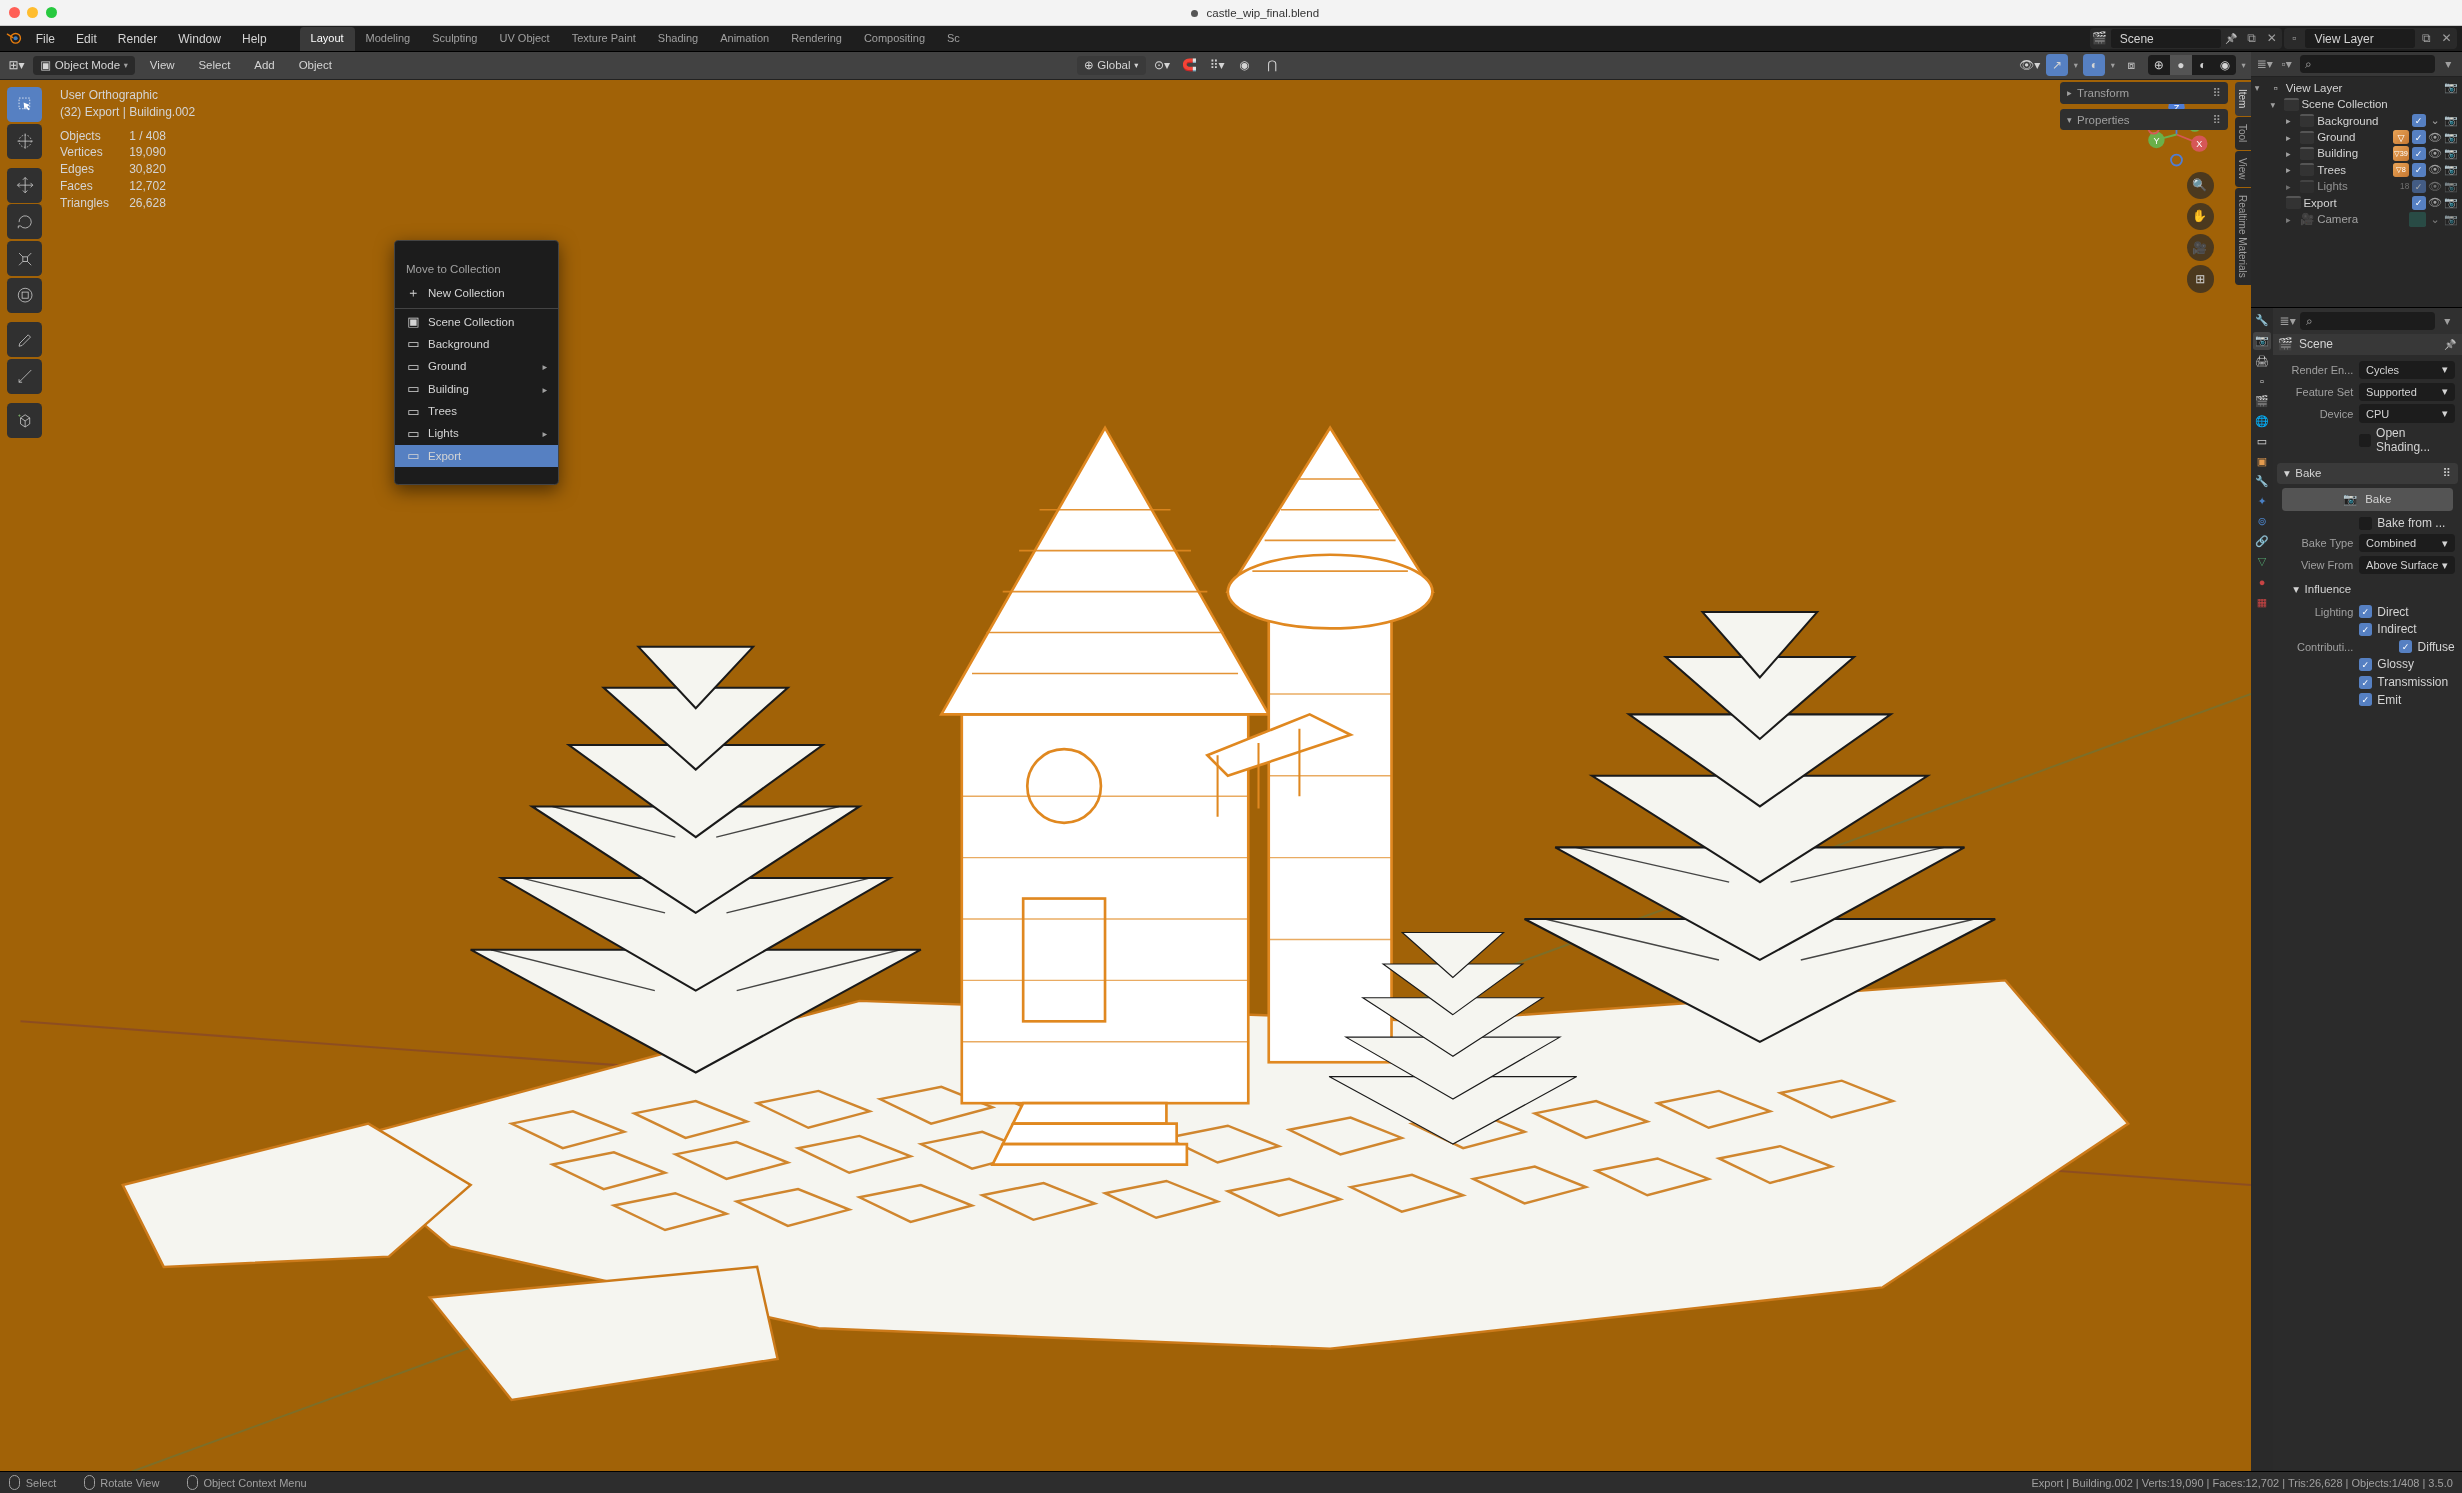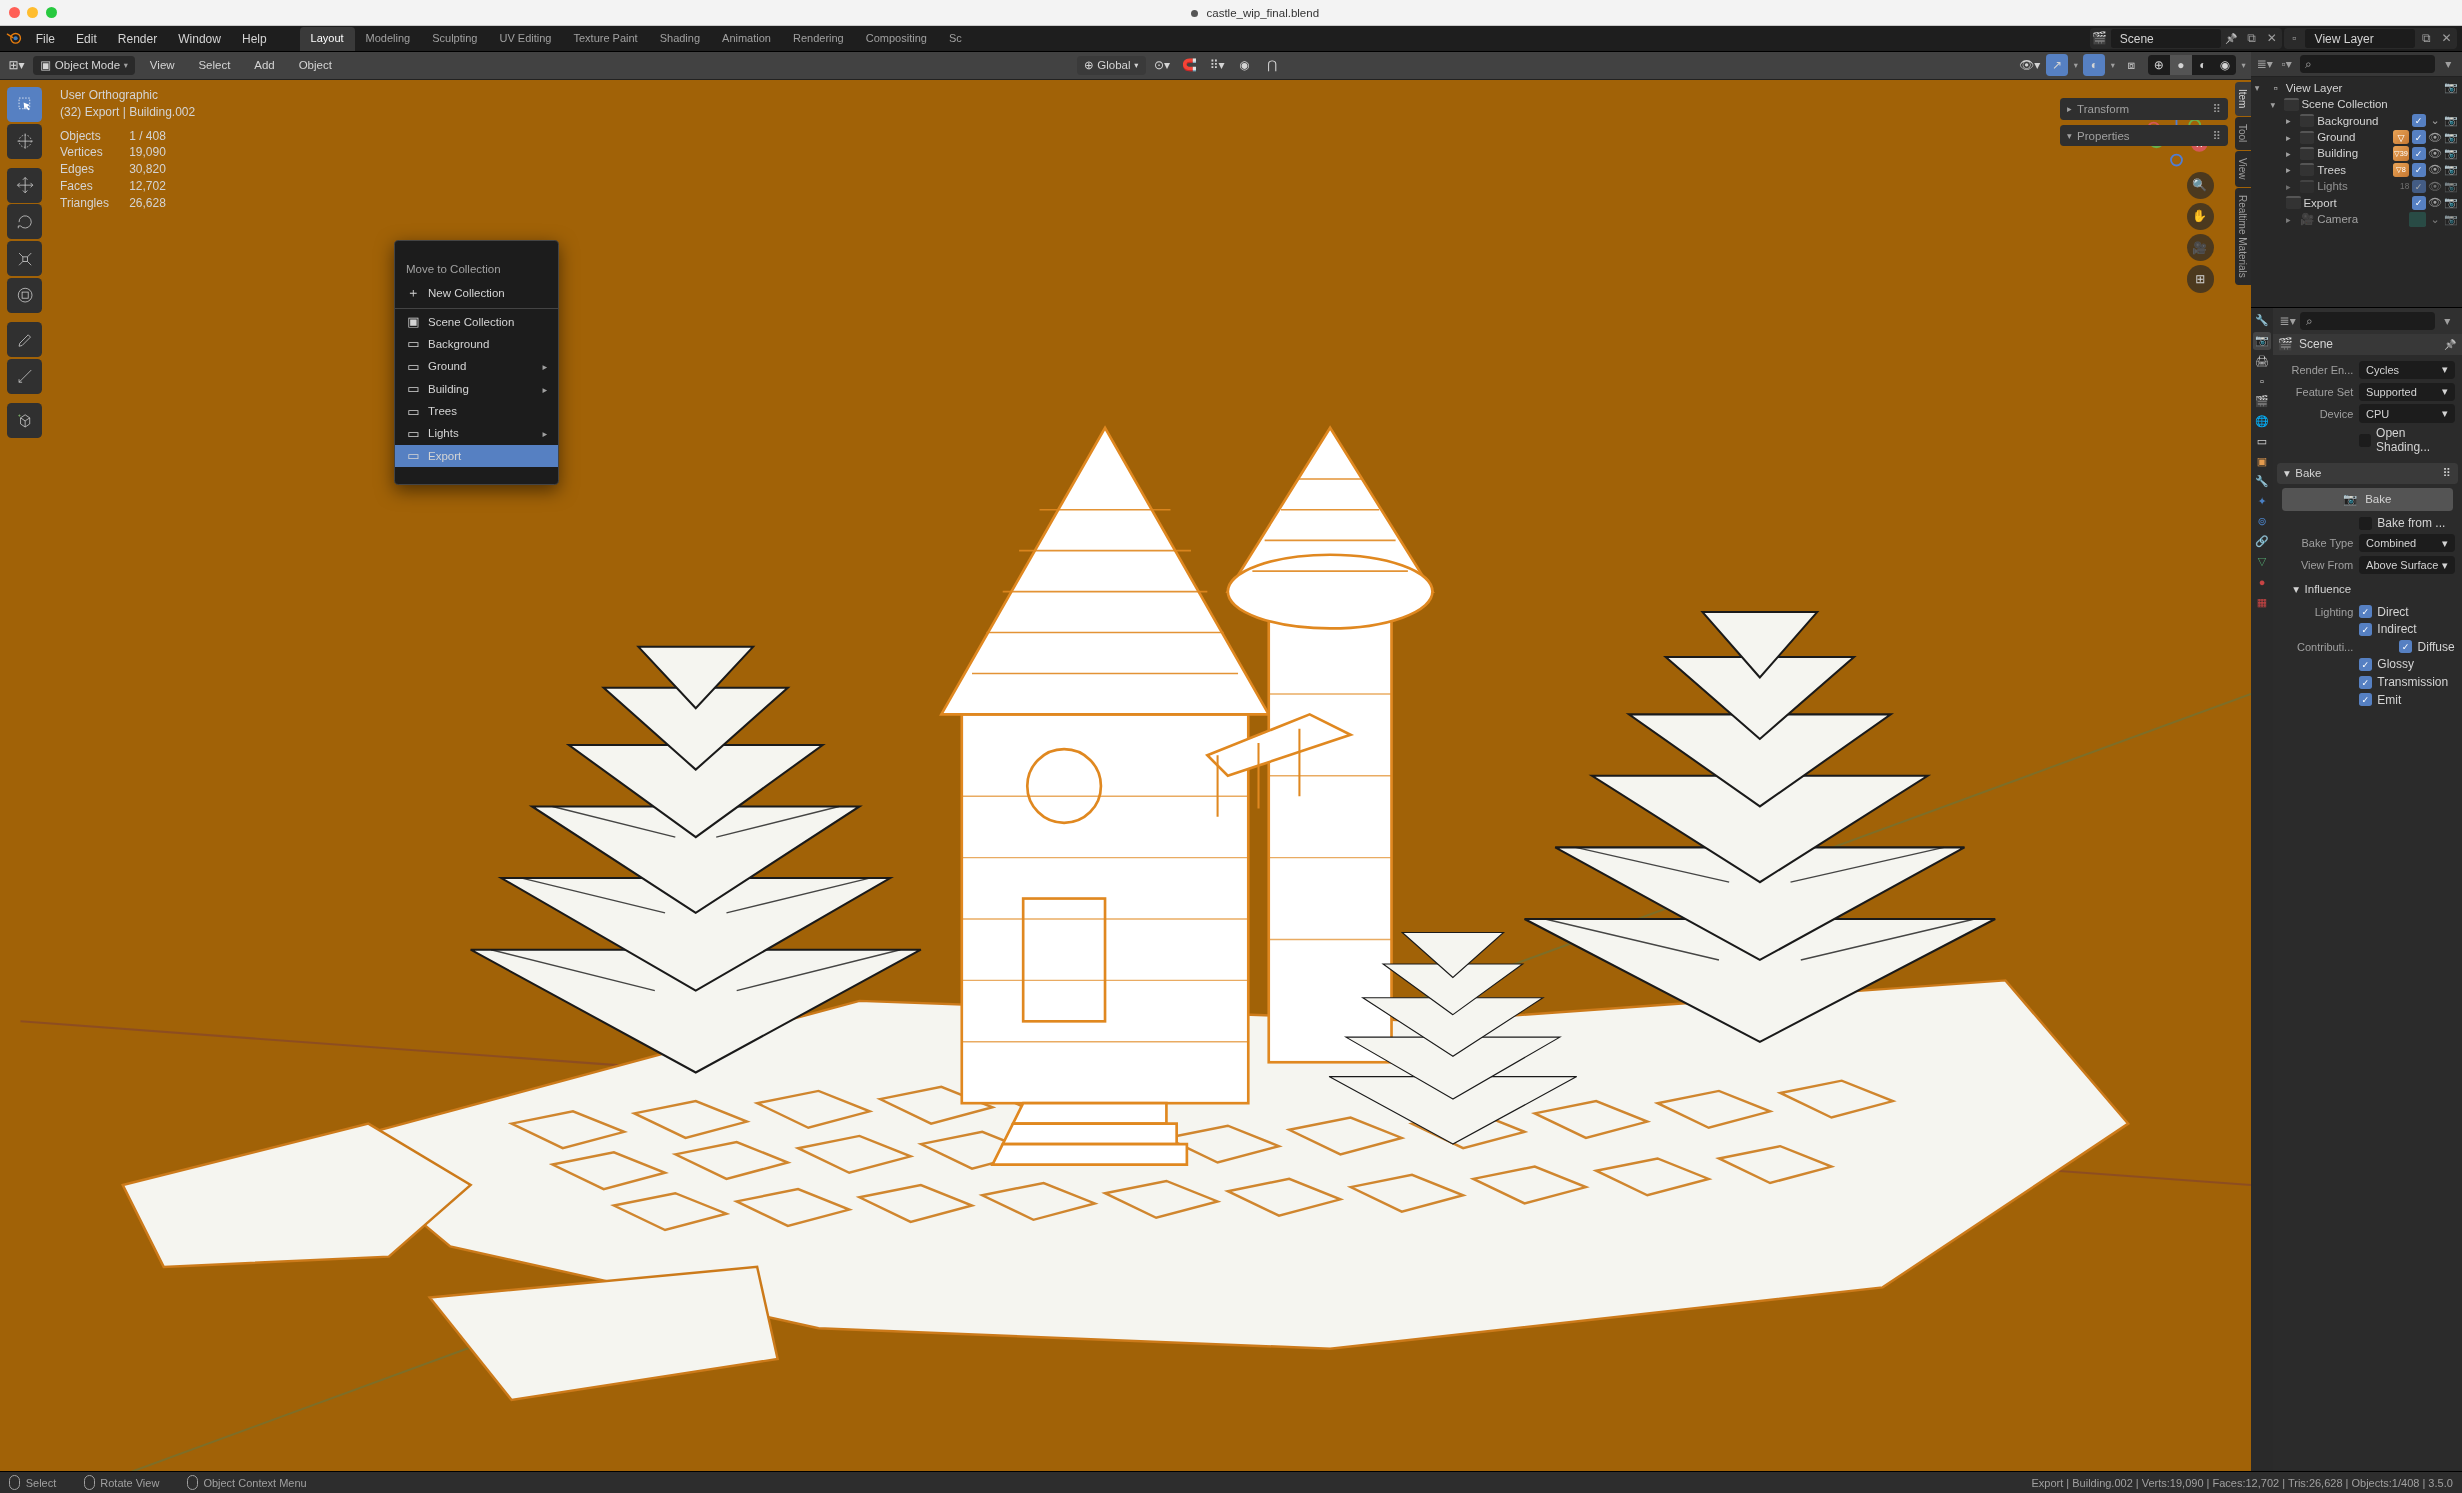--- a/index.html
+++ b/index.html
@@ -72,21 +72,21 @@
   .stats-overlay{ position:absolute; left:60px; top:7.3px; font-size:12px; line-height:1.4; color:var(--text);}
   .stats-overlay .row{display:flex; gap:9.2px;}
   .stats-overlay .lbl{width:60px;}
   
   
   .nav-gizmo{position:absolute; right:38px; top:18.3px;}
   .nav-controls{position:absolute; right:37px; top:92px; display:flex; flex-direction:column; gap:3.7px;}
   .nav-ctl{width:27.5px;height:27.5px;border-radius:13.7px;background:rgba(40,40,40,0.7);display:flex;align-items:center;justify-content:center;color:var(--text);cursor:pointer;}
   
   
-  .n-panel{ position:absolute; right:0; top:16px; width:174px; display:flex; flex-direction:column; }
+  .n-panel{ position:absolute; right:0; top:0; width:174px; display:flex; flex-direction:column; }
   .n-panel-header{ background:#2f2f2f; padding:3.7px 7.3px; border-radius:3.7px; margin:2.7px; font-size:11.5px; display:flex; align-items:center; gap:5.5px; cursor:pointer; color:var(--text-dim);}
   .n-panel-header::before{content:"▸"; font-size:9.2px;}
   .n-panel-header.open::before{content:"▾";}
   .n-tabs{position:absolute; right:0; top:2.7px; display:flex; flex-direction:column;}
   .n-tab{ writing-mode:vertical-rl; padding:7.3px 2.7px; background:#2a2a2a; margin-bottom:0.9px; font-size:10px; color:var(--text-dim); border-radius:3.7px 0 0 3.7px; cursor:pointer;}
   .n-tab.active{background:#3a3a3a;color:var(--text);}
   
   
   .context-menu{ position:absolute; left:394px; top:160px; width:165px; background:#1c1c1c; border:0.9px solid #444; border-radius:4.6px; box-shadow:0 5.5px 18.3px rgba(0,0,0,0.5); padding:17px 0; z-index:100;}
   .ctx-title{padding:5.5px 11px; font-size:11.5px; color:var(--text-dim);}
@@ -168,21 +168,21 @@
   <div class="menu-item">File</div>
   <div class="menu-item">Edit</div>
   <div class="menu-item">Render</div>
   <div class="menu-item">Window</div>
   <div class="menu-item">Help</div>
   <div style="width:18.3px;"></div>
   <div class="workspace-tabs">
     <div class="ws-tab active">Layout</div>
     <div class="ws-tab">Modeling</div>
     <div class="ws-tab">Sculpting</div>
-    <div class="ws-tab">UV Editing</div>
+    <div class="ws-tab">UV Object</div>
     <div class="ws-tab">Texture Paint</div>
     <div class="ws-tab">Shading</div>
     <div class="ws-tab">Animation</div>
     <div class="ws-tab">Rendering</div>
     <div class="ws-tab">Compositing</div>
     <div class="ws-tab">Sc</div>
   </div>
   <div class="spacer"></div>
   <div class="scene-selector">
     <div class="small-icon-btn">🎬</div>

